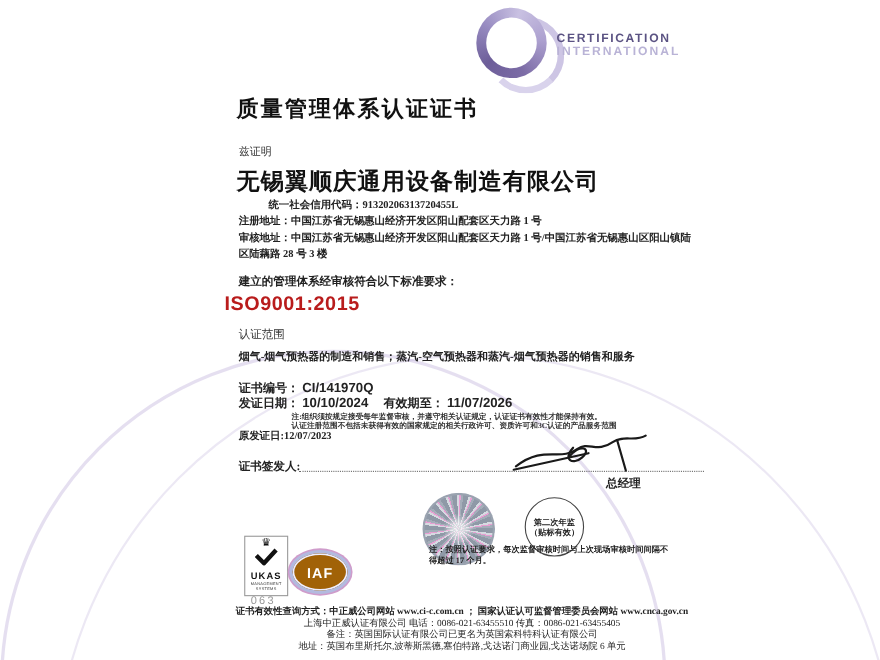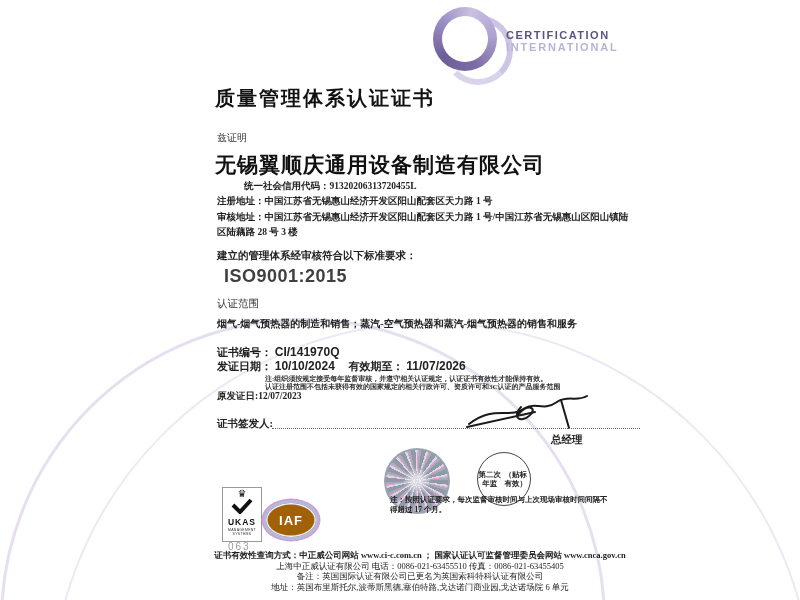--- a/index.html
+++ b/index.html
@@ -27,22 +27,22 @@
   .title{position:absolute;left:215px;top:85px;font-size:20px;font-weight:bold;
     letter-spacing:2px;color:#111;}
   .certify{position:absolute;left:217px;top:131px;font-size:10px;color:#333;}
   .company{position:absolute;left:215px;top:151px;font-size:21px;font-weight:bold;
     letter-spacing:1px;color:#111;}
   .credit{position:absolute;left:217px;top:180px;font-size:9.5px;font-weight:bold;color:#222;padding-left:27px;}
   .regaddr{position:absolute;left:217px;top:195px;font-size:9.5px;font-weight:bold;color:#222;}
   .auditaddr{position:absolute;left:217px;top:210px;width:412px;font-size:9.5px;
     font-weight:bold;color:#222;line-height:15px;}
   .std-intro{position:absolute;left:217px;top:249px;font-size:10.5px;font-weight:bold;color:#222;}
-  .iso{position:absolute;left:224px;top:266px;font-size:18px;font-weight:bold;
-    font-family:"Liberation Sans","DejaVu Sans",sans-serif;color:#404040;letter-spacing:0.5px;}
+  .iso{position:absolute;left:204px;top:266px;font-size:18px;font-weight:bold;
+    font-family:"Liberation Sans","DejaVu Sans",sans-serif;color:#b91c1c;letter-spacing:0.5px;}
   .scope-label{position:absolute;left:217px;top:297px;font-size:10.5px;color:#333;}
   .scope-text{position:absolute;left:217px;top:317px;width:420px;font-size:10px;
     font-weight:bold;color:#222;}
   .row-certno{position:absolute;left:217px;top:345px;font-size:11px;font-weight:bold;color:#222;}
   .row-dates{position:absolute;left:217px;top:359px;font-size:11px;font-weight:bold;color:#222;}
   .num{font-family:"Liberation Sans","DejaVu Sans",sans-serif;font-size:12px;font-weight:bold;}
   .note-small{position:absolute;left:217px;width:420px;font-size:7px;font-weight:bold;
     color:#333;line-height:8.5px;padding-left:48px;}
   .n1{top:375px;} .n2{top:383px;}
   .orig-date{position:absolute;left:217px;top:390px;font-size:9.5px;font-weight:bold;color:#222;}
@@ -51,21 +51,21 @@
   .issuer-label{position:absolute;left:217px;top:417px;font-size:10.5px;font-weight:bold;color:#222;}
   .dotline{position:absolute;left:272px;top:428px;width:368px;border-bottom:1.5px dotted #666;}
   .signer-title{position:absolute;left:551px;top:433px;font-size:10.5px;font-weight:bold;color:#222;}
   
   .stamp{position:absolute;left:384px;top:448px;width:66px;height:66px;border-radius:50%;
     background:
       radial-gradient(circle at 50% 50%, rgba(255,255,255,0.65) 0 10%, rgba(255,255,255,0) 30%),
       repeating-conic-gradient(from 8deg,#8f99a7 0deg 9deg,#d6dae1 9deg 13deg,#e79fd2 13deg 15.5deg,#a4adb9 15.5deg 20deg);
     box-shadow:inset 0 0 0 2px #9aa3b0;}
   .sticker{position:absolute;left:477px;top:452px;width:52px;height:52px;border-radius:50%;
-    border:1.2px solid #444;display:flex;align-items:center;
+    border:1.2px solid #444;display:flex;flex-direction:column;align-items:center;
     justify-content:center;text-align:center;}
   .sticker div{font-size:7.5px;font-weight:bold;color:#222;line-height:9.5px;}
   .sticker-note{position:absolute;left:390px;top:495px;width:222px;font-size:7.5px;
     font-weight:bold;color:#222;line-height:10px;}
   
   .ukas{position:absolute;left:222px;top:487px;width:38px;height:52px;border:1px solid #999;
     background:#fff;display:flex;flex-direction:column;align-items:center;padding-top:1px;}
   .ukas .crown{font-size:10px;line-height:10px;color:#111;}
   .ukas .check{margin-top:-1px;}
   .ukas .name{font-family:"Liberation Sans","DejaVu Sans",sans-serif;font-size:8.5px;

